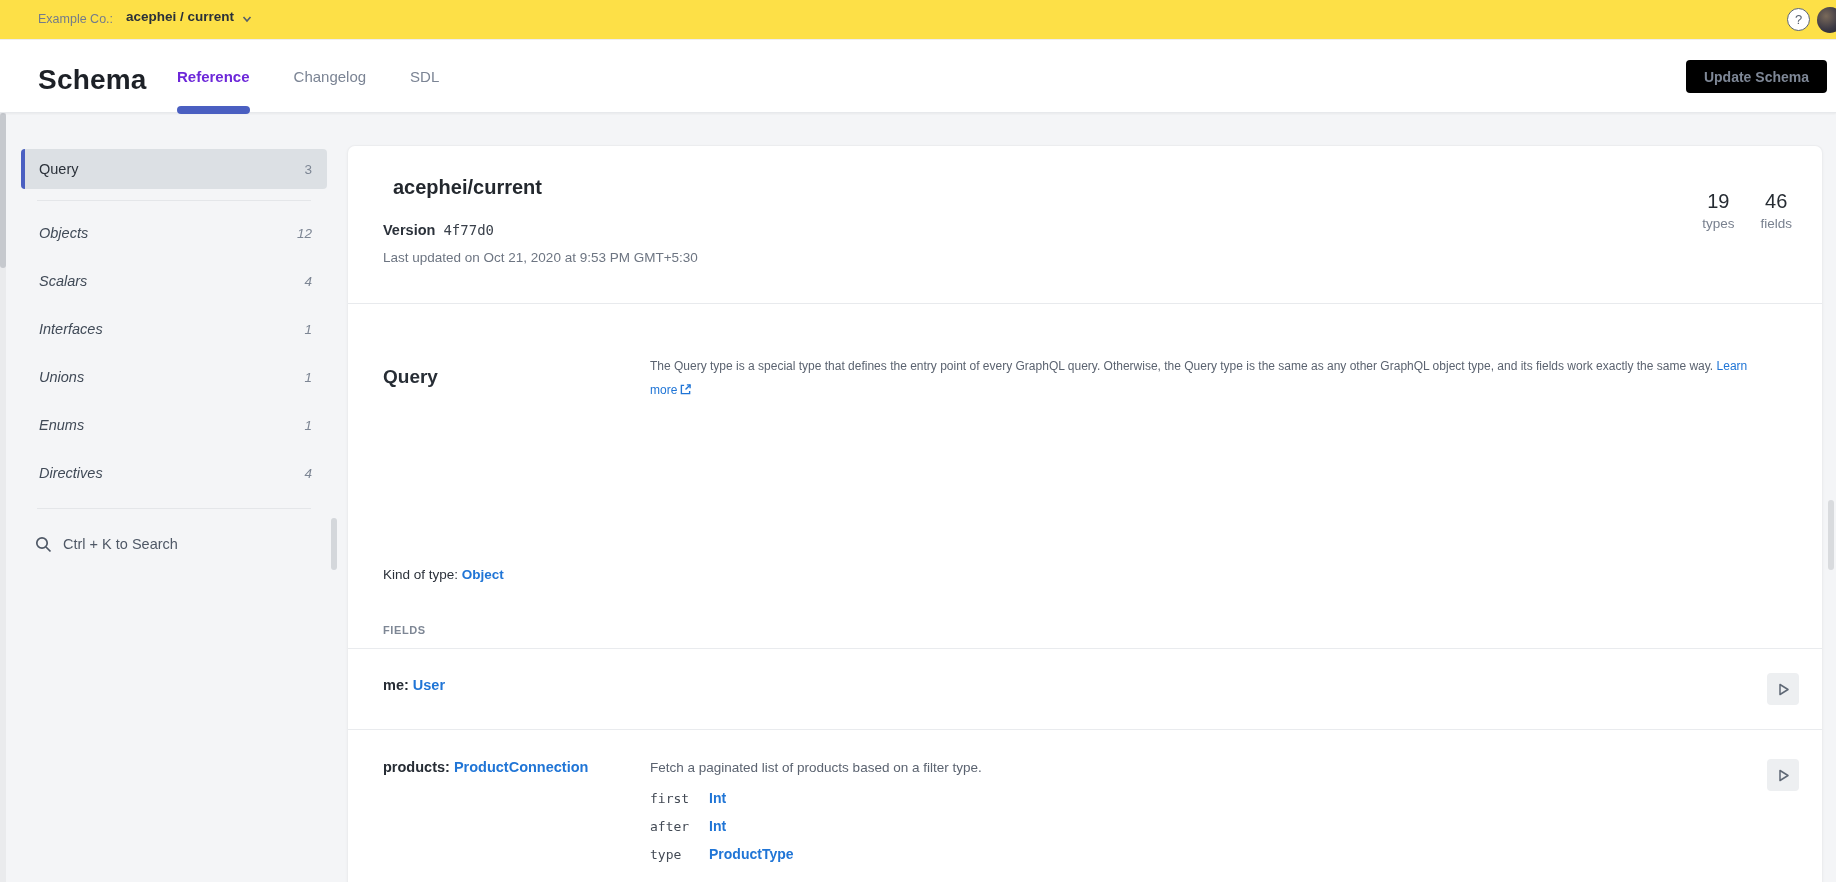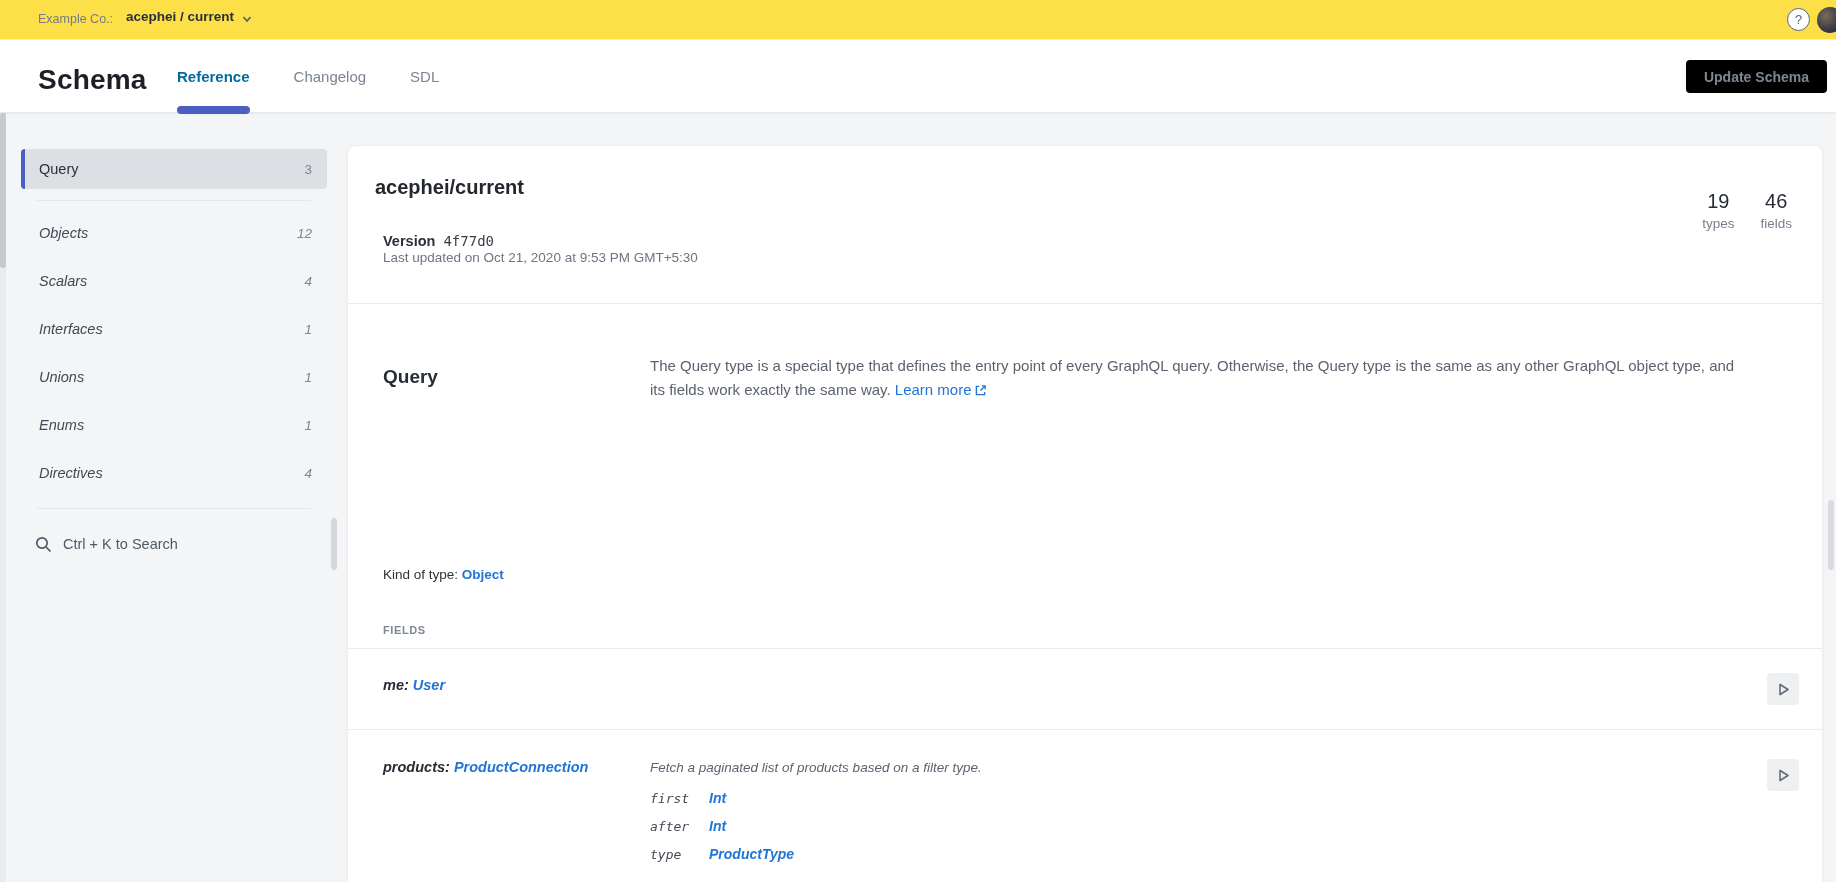--- a/index.html
+++ b/index.html
@@ -12,21 +12,21 @@
   .graph-picker { position:absolute; left:126px; top:9px; font-size:13.5px; font-weight:700; color:#2a3039; cursor:pointer; display:flex; align-items:flex-end; gap:8px; }
   .chev { width:10px; height:10px; stroke:#555e6b; stroke-width:1.6; fill:none; margin-top:2px; }
   .help-btn { position:absolute; left:1787px; top:8px; width:23px; height:23px; border:1.4px solid #5b6472; border-radius:50%; color:#5b6472; font-size:13px; display:flex; align-items:center; justify-content:center; cursor:pointer; background:#fff; }
   .avatar { position:absolute; left:1817px; top:7px; width:26px; height:26px; border-radius:50%; background:radial-gradient(circle at 35% 35%, #7a6a5a 0%, #3d3a45 55%, #22222b 100%); }
 
   
   .page-header { position:absolute; left:0; top:40px; width:1836px; height:73px; background:#fff; border-bottom:1px solid #e7e9ec; box-shadow:0 1px 2px rgba(0,0,0,0.05); z-index:20; }
   .page-title { position:absolute; left:38px; top:24px; font-size:28px; font-weight:700; color:#1d2127; letter-spacing:0.2px; }
   .tabs { position:absolute; left:177px; top:0; height:73px; display:flex; align-items:center; gap:44px; }
   .tab { font-size:15px; color:#7b8494; cursor:pointer; position:relative; height:73px; display:flex; align-items:center; }
-  .tab.active { color:#0369a1; font-weight:700; }
+  .tab.active { color:#6d28d9; font-weight:700; }
   .tab.active::after { content:""; position:absolute; left:0; bottom:-1px; width:100%; height:8px; background:#4a5fc1; border-radius:4px; }
   .update-btn { position:absolute; right:9px; top:20px; height:33px; padding:0 18px; background:#000000; color:#7e8796; font-size:14px; font-weight:600; border:none; border-radius:4px; cursor:default; font-family:"Liberation Sans", sans-serif; }
 
   
   .left-track { position:absolute; left:0; top:113px; width:6px; height:769px; background:#eaebed; z-index:5; }
   .left-thumb { position:absolute; left:0; top:0; width:6px; height:155px; background:#c6c9ce; border-radius:3px; }
   .side-scroll-thumb { position:absolute; left:331px; top:518px; width:6px; height:52px; background:#d4d7db; border-radius:3px; z-index:5; }
   .right-thumb { position:absolute; left:1828px; top:500px; width:6px; height:70px; background:#d9dbde; border-radius:3px; z-index:5; }
 
   
@@ -37,43 +37,43 @@
   .side-item .count { margin-left:auto; font-size:13.5px; color:#7d8694; }
   .side-divider { height:1px; background:#e4e6e9; margin:11px 16px 0 16px; }
   .side-list { margin-top:8px; }
   .side-list .side-item { height:48px;font-style:italic; }
   .side-search { margin-top:17px; height:36px; display:flex; align-items:center; gap:11px; padding-left:14px; color:#4f5866; font-size:14.5px; cursor:pointer; }
   .search-svg { width:17px; height:17px; stroke:#4f5866; stroke-width:1.7; fill:none; }
 
   
   .card { position:absolute; left:347px; top:145px; width:1476px; height:737px; background:#fff; border:1px solid #ecedef; border-bottom:none; border-radius:8px 8px 0 0; box-shadow:0 1px 3px rgba(0,0,0,0.04); }
   .card-header { position:relative; height:158px; border-bottom:1px solid #e8eaed; }
-  .schema-title { position:absolute; left:27px; top:30px; font-size:20px; font-weight:600; color:#23282e; }
-  .version-line { position:absolute; left:35px; top:87px; font-size:14.5px; color:#2b313a; }
+  .schema-title { position:absolute; left:45px; top:30px; font-size:20px; font-weight:600; color:#23282e; }
+  .version-line { position:absolute; left:35px; top:76px; font-size:14.5px; color:#2b313a; }
   .version-line .v-label { font-weight:700; }
   .version-line .v-value { font-family:"DejaVu Sans Mono", monospace; font-size:14px; color:#3a414b; margin-left:4px; }
   .updated-line { position:absolute; left:35px; top:104px; font-size:13.5px; color:#6d7582; }
   .stats { position:absolute; right:30px; top:44px; display:flex; gap:26px; }
   .stat { text-align:center; }
   .stat .num { font-size:20px; color:#262c33; }
   .stat .lbl { font-size:13.5px; color:#79818f; margin-top:3px; }
 
   
   .type-section { position:relative; }
   .type-name { position:absolute; left:35px; top:62px; font-size:19px; font-weight:600; color:#272d35; }
-  .type-desc { position:absolute; left:302px; top:50px; width:1100px; font-size:15px; line-height:24px; color:#5b6370; }
+  .type-desc { position:absolute; left:302px; top:50px; width:1100px; font-size:12px; line-height:24px; color:#5b6370; }
   a.link { color:#2075d6; text-decoration:none; cursor:pointer; }
   .ext-ico { width:11px; height:11px; stroke:#2075d6; stroke-width:1.5; fill:none; margin-left:3px; vertical-align:-1px; }
   .kind-line { position:absolute; left:35px; top:263px; font-size:13.5px; color:#2b313a; }
   .kind-line .link { font-weight:600; }
   .fields-label { position:absolute; left:35px; top:320px; font-size:11px; font-weight:700; letter-spacing:0.6px; color:#7e8795; }
   .fields-start { position:absolute; left:0; top:344px; width:100%; }
 
   
-  .field-row { position:relative; border-bottom:1px solid #e9ebee; padding:28px 70px 24px 35px; min-height:82px;font-style:italic; }
+  .field-row { position:relative; border-bottom:1px solid #e9ebee; padding:28px 70px 24px 35px; min-height:82px; }
   .field-sig { position:absolute; left:35px; top:28px; width:260px; font-size:14.5px; font-weight:600; color:#262c34; }
   .field-sig .link { font-weight:600; }
   .field-body { margin-left:267px; width:1060px; }
   .field-desc { font-size:13.5px; line-height:20px; color:#5b6370; }
   .args { margin-top:6px; }
   .arg-row { display:flex; align-items:baseline; margin-top:12px; }
   .arg-name { font-family:"DejaVu Sans Mono", monospace; font-size:13px; color:#434a55; width:59px; }
   .arg-type { font-size:14px; font-weight:600; }
   .play-btn { position:absolute; right:23px; top:24px; width:32px; height:32px; background:#edeff1; border:none; border-radius:4px; cursor:pointer; display:flex; align-items:center; justify-content:center; }
   .play-svg { width:15px; height:15px; fill:none; stroke:#5f6875; stroke-width:1.5; stroke-linejoin:round; }

